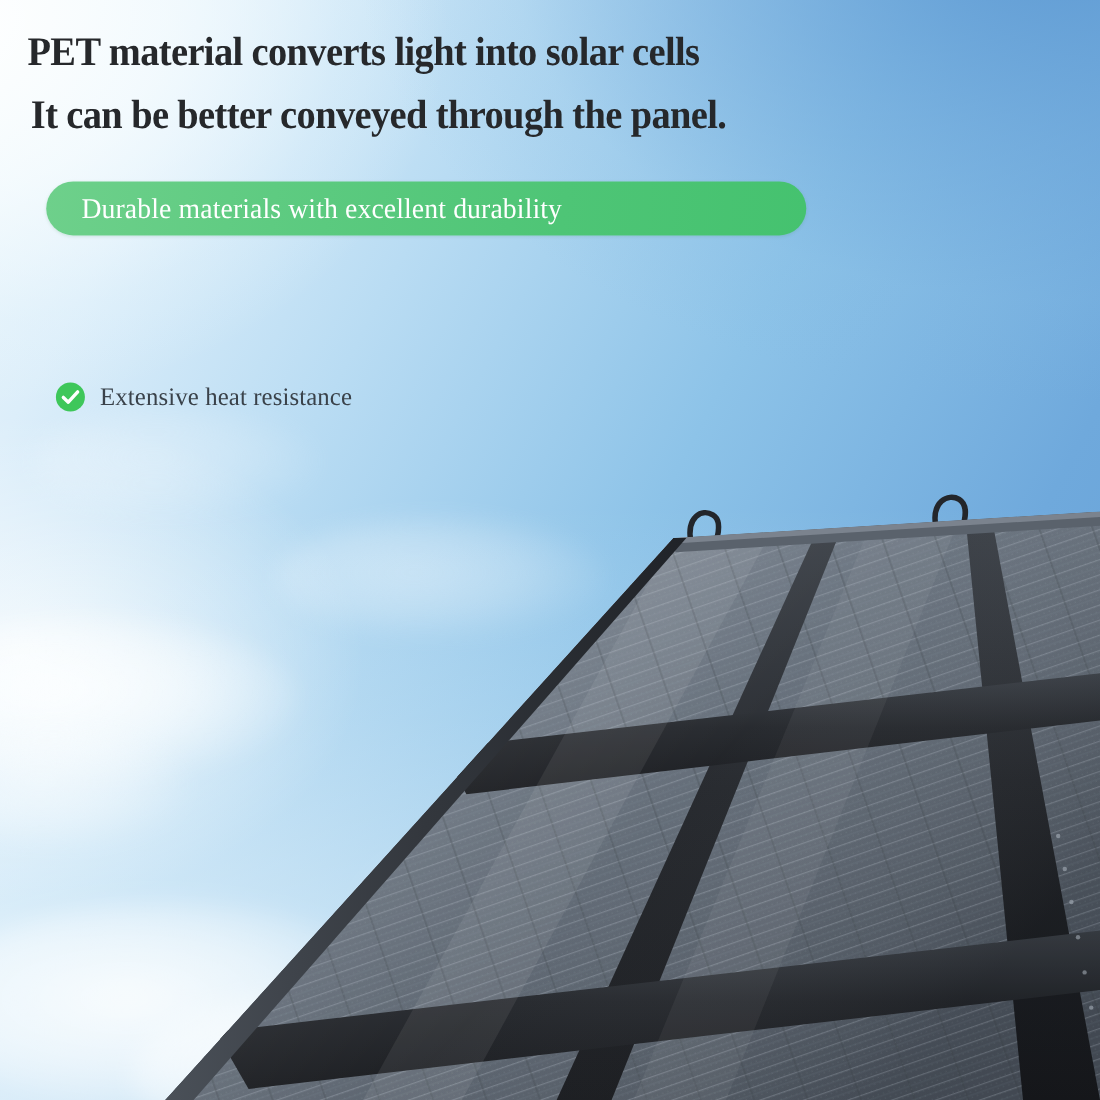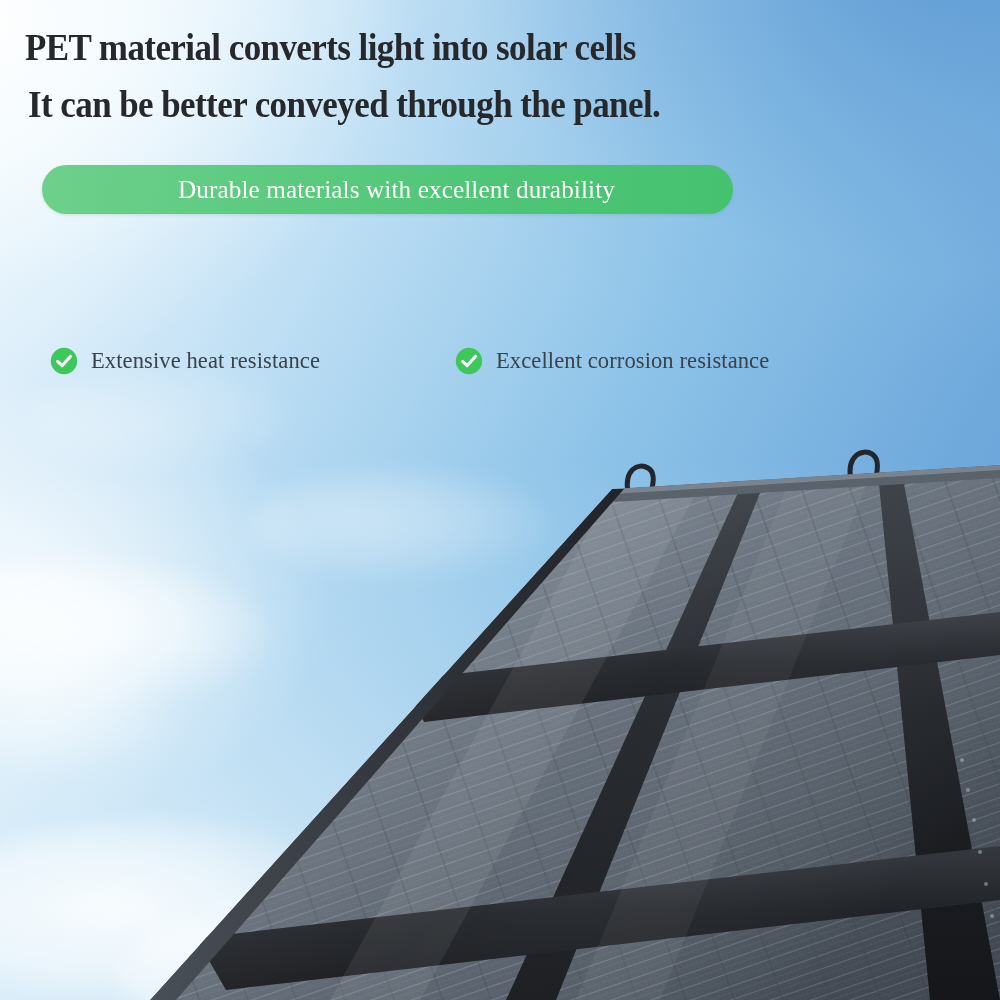--- a/index.html
+++ b/index.html
@@ -104,21 +104,20 @@
     position: absolute;
     left: 42px;
     top: 165px;
     width: 691px;
     height: 49px;
     border-radius: 26px;
     background: linear-gradient(96deg, #6ed08b 0%, #5ecb81 30%, #4ec576 68%, #45c26f 100%);
     box-shadow: 0 1px 3px rgba(60,140,90,0.18);
     display: flex;
     align-items: center;
-    justify-content: center;
   }
   .pill-label {
     color: #ffffff;
     font-size: 26px;
     font-weight: 400;
     letter-spacing: 0.1px;
     margin-left: 32px;
     white-space: nowrap;
     transform: scaleX(0.97);
     transform-origin: left center;
@@ -293,21 +292,14 @@
 
 
   <div class="bullet b2">
     <svg class="check-icon" viewBox="0 0 28 28">
       <circle cx="14" cy="14" r="13.2" fill="#3ec75a"></circle>
       <path d="M 7.6 14.3 L 12.1 18.6 L 20.6 9.3" stroke="#ffffff" stroke-width="3.1" fill="none" stroke-linecap="round" stroke-linejoin="round"></path>
     </svg>
     <span class="bullet-label">Extensive heat resistance</span>
   </div>
 
-  <div class="bullet b3">
-    <svg class="check-icon" viewBox="0 0 28 28">
-      <circle cx="14" cy="14" r="13.2" fill="#3ec75a"></circle>
-      <path d="M 7.6 14.3 L 12.1 18.6 L 20.6 9.3" stroke="#ffffff" stroke-width="3.1" fill="none" stroke-linecap="round" stroke-linejoin="round"></path>
-    </svg>
-    <span class="bullet-label">Excellent corrosion resistance</span>
-  </div>
 
 </div>
 
 </body></html>

